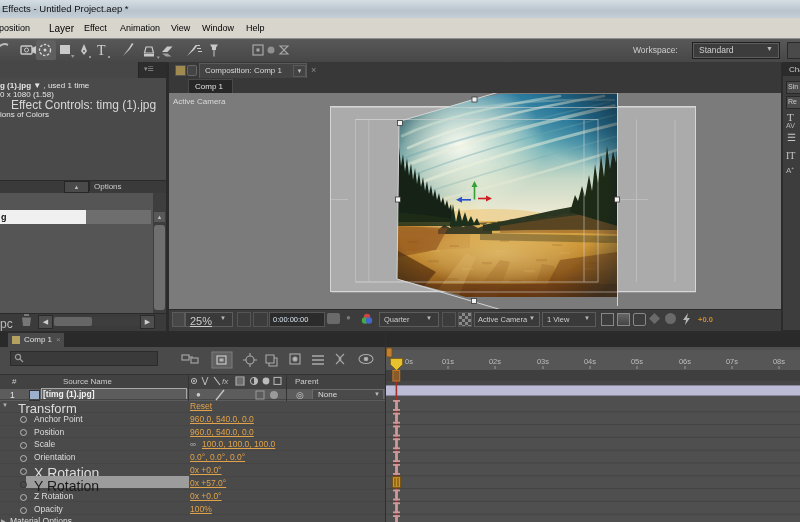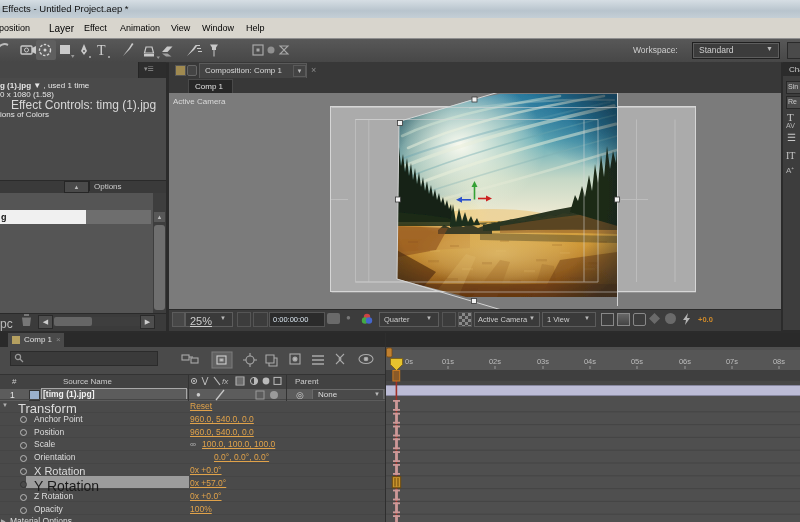--- a/index.html
+++ b/index.html
@@ -381,23 +381,23 @@
     <div class="txt" style="left:190px;top:81px;font-size:8.5px;color:#e0a24a;text-decoration:underline;">960.0, 540.0, 0.0</div>
     <div class="abs sw" style="top:96px;"></div>
     <div class="txt" style="left:34px;top:94px;font-size:8.5px;color:#dcdcdc;">Position</div>
     <div class="txt" style="left:190px;top:94px;font-size:8.5px;color:#e0a24a;text-decoration:underline;">960.0, 540.0, 0.0</div>
     <div class="abs sw" style="top:109px;"></div>
     <div class="txt" style="left:34px;top:106px;font-size:8.5px;color:#dcdcdc;">Scale</div>
     <div class="txt" style="left:190px;top:106px;font-size:8.5px;color:#b8b8b8;">∞</div>
     <div class="txt" style="left:202px;top:106px;font-size:8.5px;color:#e0a24a;text-decoration:underline;">100.0, 100.0, 100.0</div>
     <div class="abs sw" style="top:122px;"></div>
     <div class="txt" style="left:34px;top:119px;font-size:8.5px;color:#dcdcdc;">Orientation</div>
-    <div class="txt" style="left:190px;top:119px;font-size:8.5px;color:#e0a24a;text-decoration:underline;margin-left:24px;">0.0°, 0.0°, 0.0°</div>
+    <div class="txt" style="left:190px;top:119px;font-size:8.5px;color:#e0a24a;text-decoration:underline;">0.0°, 0.0°, 0.0°</div>
     <div class="abs sw" style="top:135px;"></div>
-    <div class="txt" style="left:34px;top:132px;font-size:11px;color:#dcdcdc;">X Rotation</div>
+    <div class="txt" style="left:34px;top:132px;font-size:14px;color:#dcdcdc;">X Rotation</div>
     <div class="txt" style="left:190px;top:132px;font-size:8.5px;color:#e0a24a;text-decoration:underline;">0x +0.0°</div>
     <div class="abs" style="left:26px;top:143px;width:163px;height:12px;background:#9c9c9c;"></div>
     <div class="abs sw" style="top:148px;border-color:#333;"></div>
     <div class="txt" style="left:34px;top:145px;font-size:14px;color:#1a1a1a;">Y Rotation</div>
     <div class="txt" style="left:190px;top:145px;font-size:8.5px;color:#e0a24a;text-decoration:underline;">0x +57.0°</div>
     <div class="abs sw" style="top:161px;"></div>
     <div class="txt" style="left:34px;top:158px;font-size:8.5px;color:#dcdcdc;">Z Rotation</div>
     <div class="txt" style="left:190px;top:158px;font-size:8.5px;color:#e0a24a;text-decoration:underline;">0x +0.0°</div>
     <div class="abs sw" style="top:174px;"></div>
     <div class="txt" style="left:34px;top:171px;font-size:8.5px;color:#dcdcdc;">Opacity</div>

